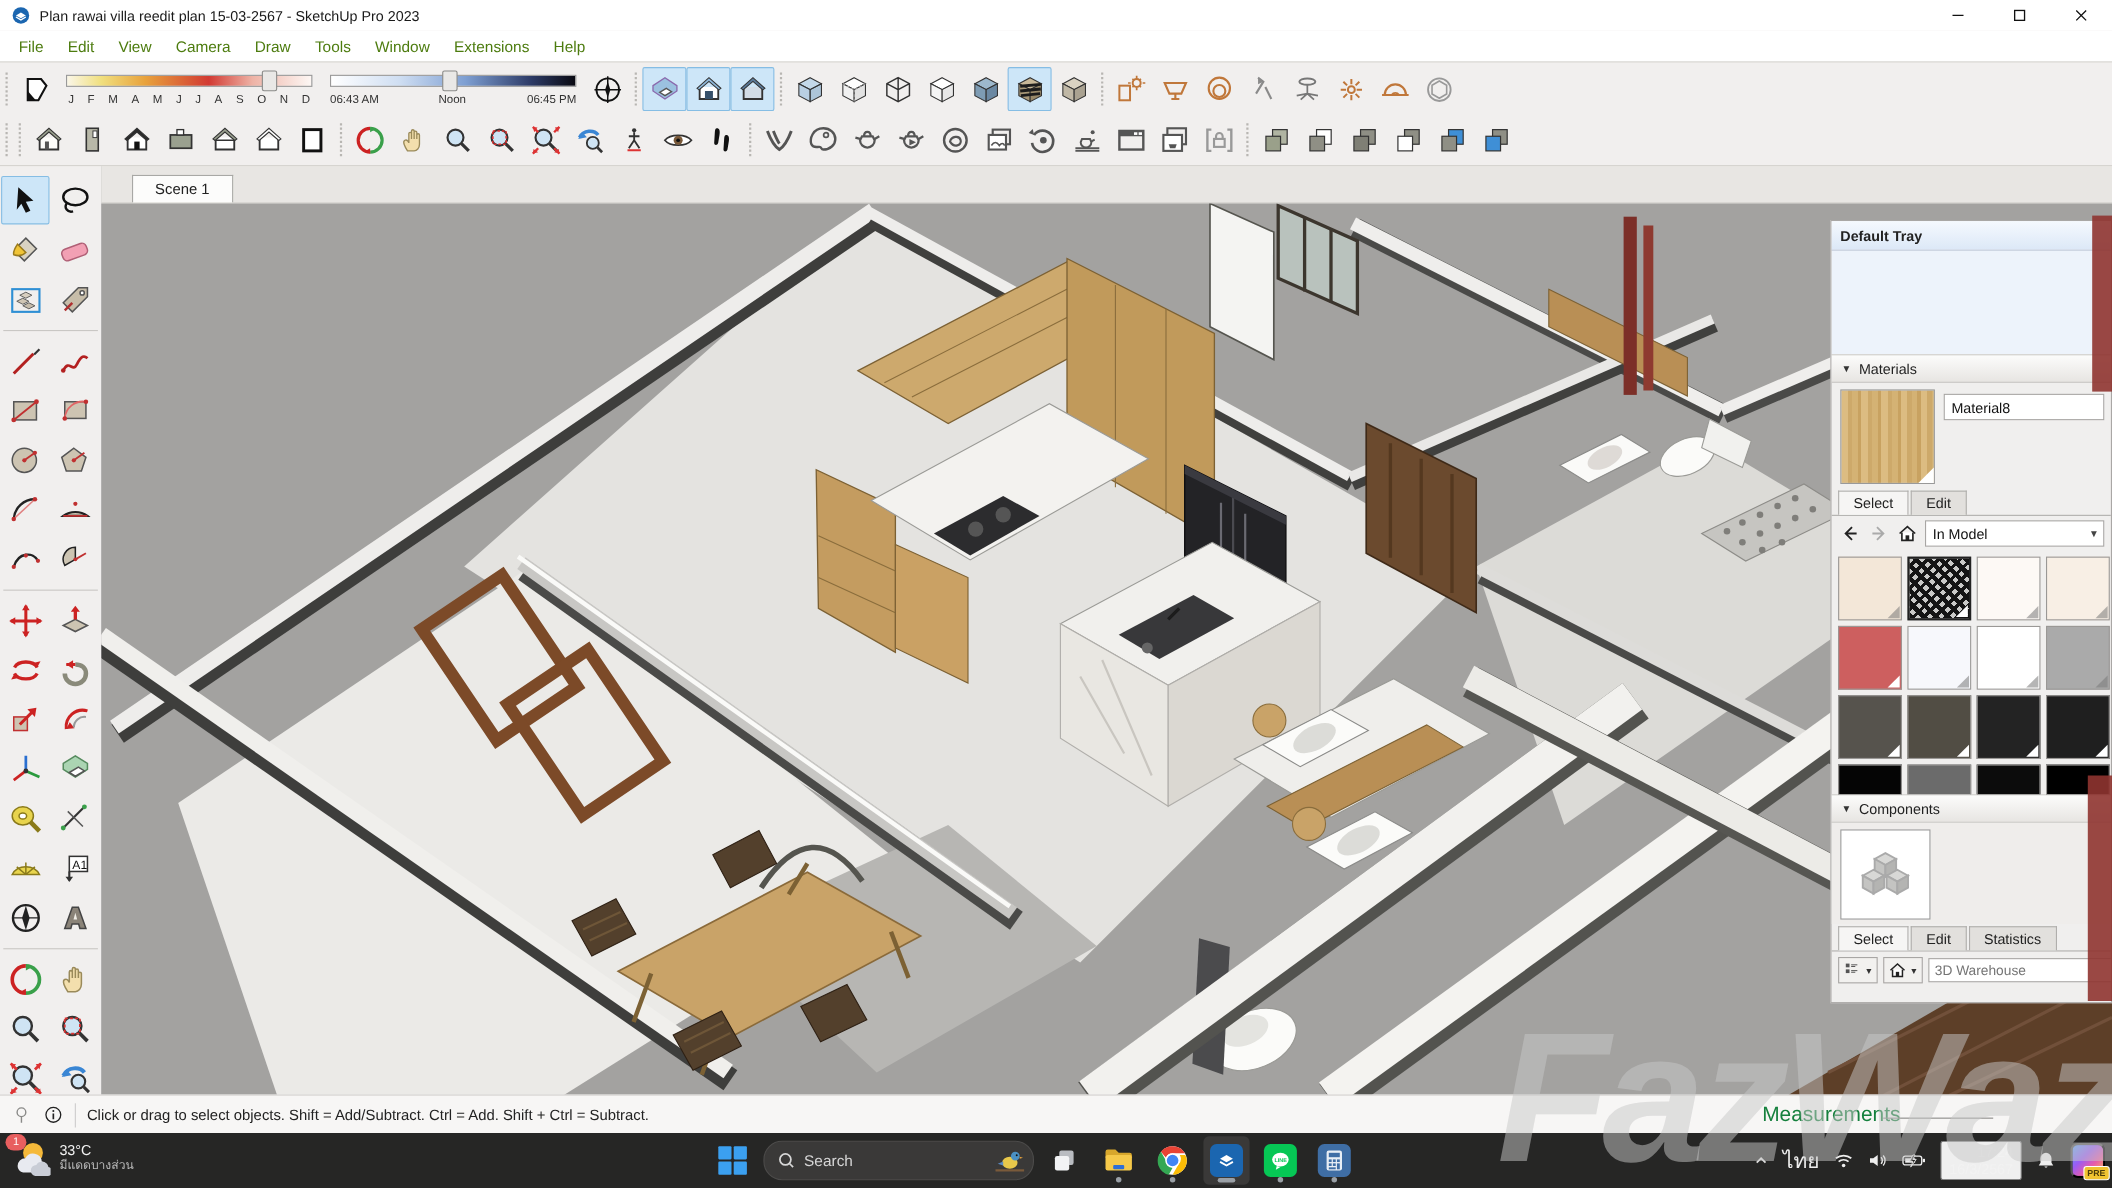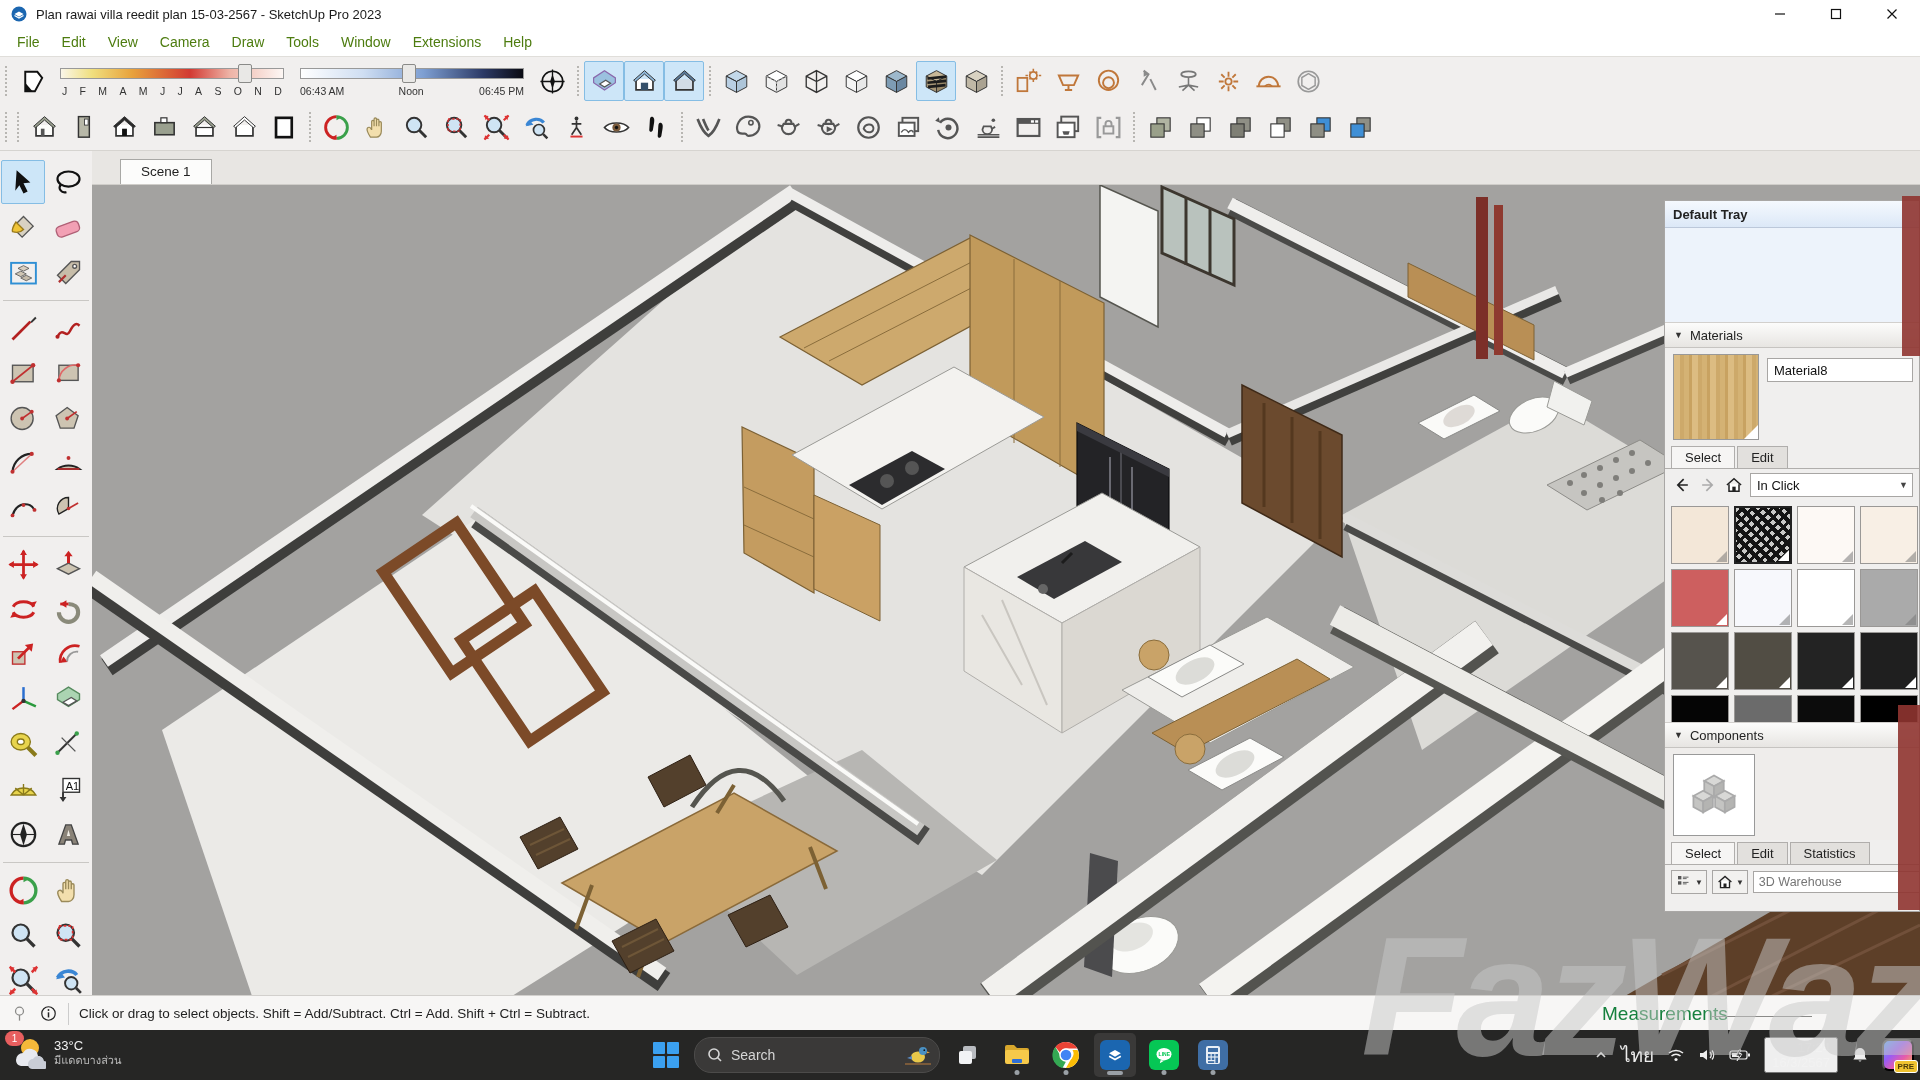--- a/index.html
+++ b/index.html
@@ -1204,21 +1204,21 @@
             <span class="icw" style="display:flex">
               <svg viewBox="0 0 24 24">
                 <path d="M3.5 12 12 4.5 20.5 12" fill="none" stroke="#222" stroke-width="1.8"></path>
                 <path d="M6 11v8.5h12V11" fill="#fff" stroke="#222" stroke-width="1.8"></path>
                 <rect x="10" y="14" width="4" height="5.5" fill="#222"></rect>
               </svg>
             </span>
           </button>
         </span>
       <div class="dropdown">
-        <span>In Click</span>
+        <span>In Model</span>
         <span class="dd-arrow">▼</span>
       </div>
     </div>
     <div class="swatches" id="swatches">
         <div class="swatch" style="background: rgb(243, 231, 216);">
           <span class="corner light"></span>
         </div>
         <div class="swatch pat selected">
           <span class="corner dark"></span>
         </div>

